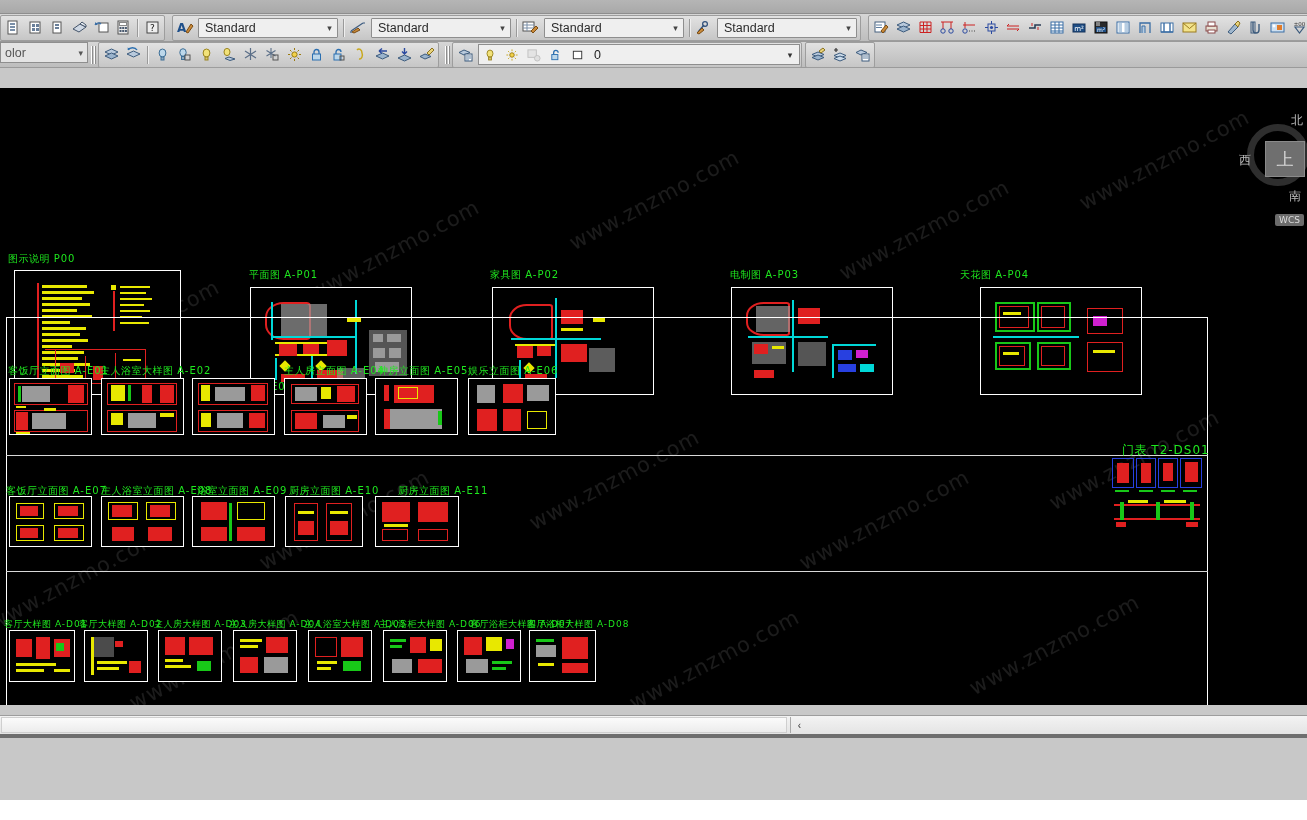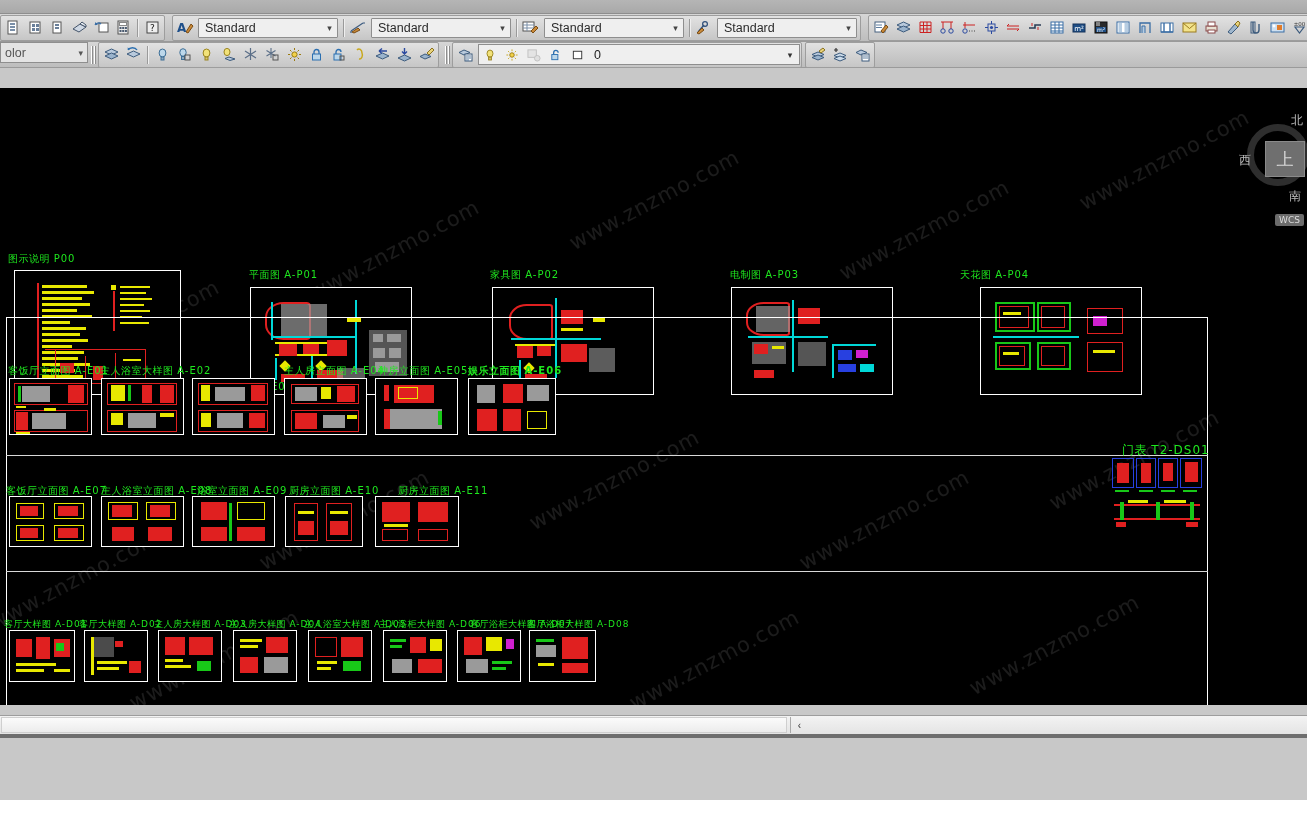--- a/index.html
+++ b/index.html
@@ -750,21 +750,21 @@
 
     <div class="bigbox" style="left:6px; top:229px; width:1202px; height:455px;"></div>
     <div class="ln wh" style="position:absolute; left:6px; top:367px; width:1202px; height:1px;"></div>
     <div class="ln wh" style="position:absolute; left:6px; top:483px; width:1202px; height:1px;"></div>
 
     <div class="dwg-label" style="left:8px;   top:276px;"><span>客饭厅立面图</span> <span class="code">A-E01</span></div>
     <div class="dwg-label" style="left:100px; top:276px;"><span>主人浴室大样图</span> <span class="code">A-E02</span></div>
     <div class="dwg-label" style="left:192px; top:292px;"><span>主人房立面图</span> <span class="code">A-E03</span></div>
     <div class="dwg-label" style="left:284px; top:276px;"><span>主人房立面图</span> <span class="code">A-E04</span></div>
     <div class="dwg-label" style="left:378px; top:276px;"><span>神房立面图</span> <span class="code">A-E05</span></div>
-    <div class="dwg-label" style="left:468px; top:276px;font-weight:bold;"><span>娱乐立面图</span> <span class="code">A-E06</span></div>
+    <div class="dwg-label" style="left:468px; top:276px;"><span>娱乐立面图</span> <span class="code">A-E06</span></div>
 
     <div class="frame" style="left:9px;   top:290px; width:83px; height:57px;">
       <div class="thumb">
         <div class="ln r" style="left:4px; top:4px; width:74px; height:22px; background:none; border:1px solid #e02020;"></div>
         <div class="ln gr" style="left:12px; top:7px; width:28px; height:16px;"></div>
         <div class="ln g" style="left:8px; top:7px; width:3px; height:16px;"></div>
         <div class="ln r" style="left:58px; top:6px; width:16px; height:18px;"></div>
         <div class="ln y" style="left:6px; top:27px; width:10px; height:2px;"></div>
         <div class="ln r" style="left:4px; top:31px; width:74px; height:22px; background:none; border:1px solid #e02020;"></div>
         <div class="ln gr" style="left:22px; top:34px; width:34px; height:16px;"></div>

